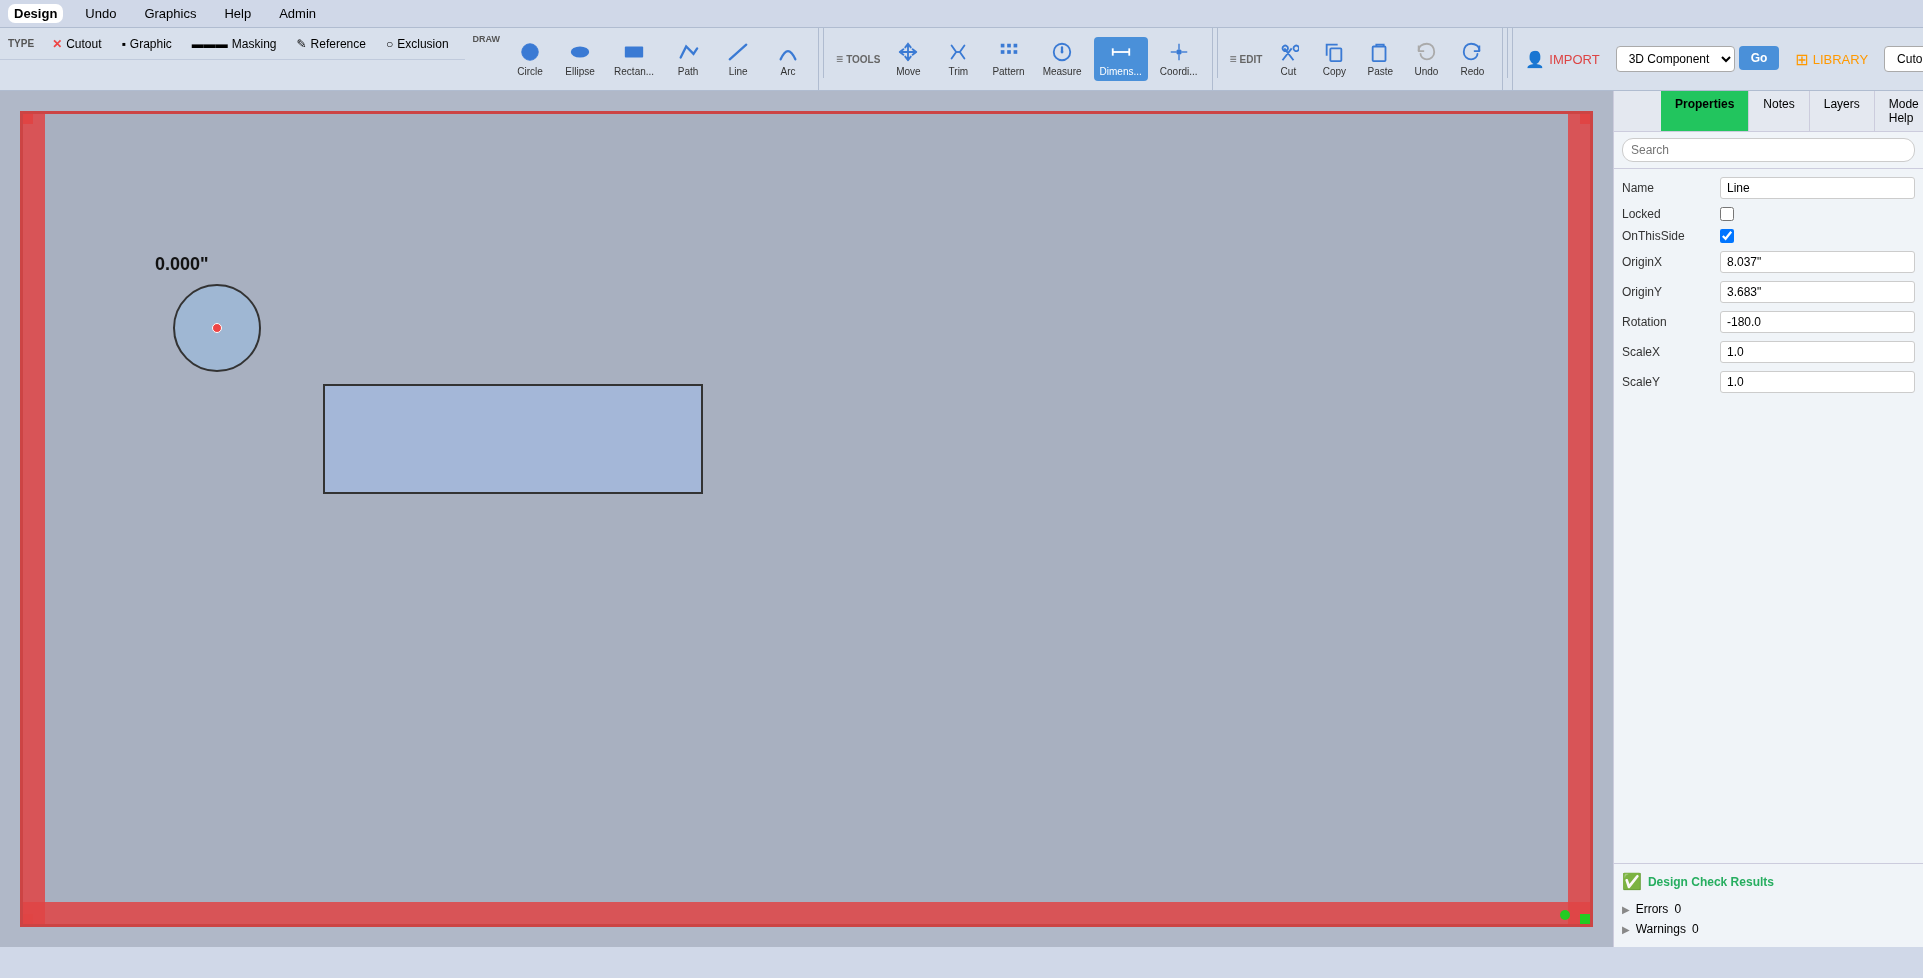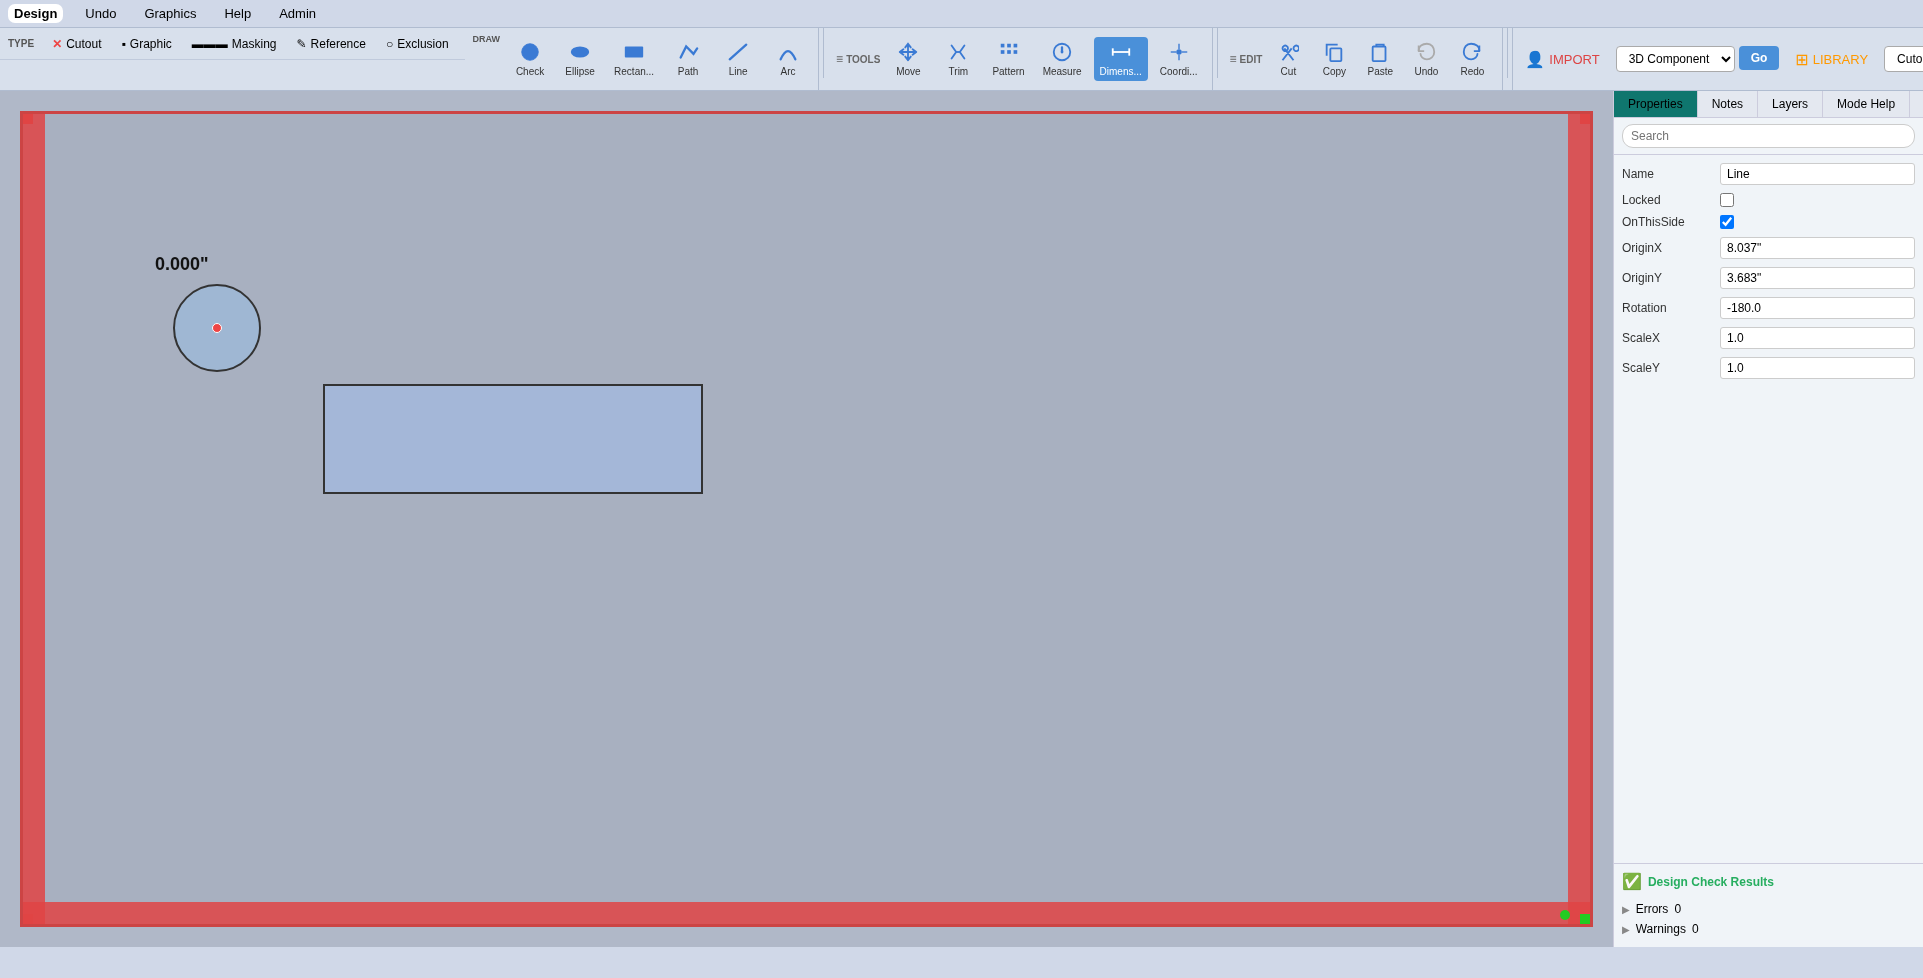--- a/index.html
+++ b/index.html
@@ -333,22 +333,23 @@
       background: #e4e8f0;
       border-bottom: 1px solid #ccd;
     }
     .panel-tab {
       padding: 6px 14px;
       font-size: 12px;
       cursor: pointer;
       border-right: 1px solid #ccd;
     }
     .panel-tab.active {
-      background: #0f766e;
-      font-weight: normal;
+      background: #22c55e;
+      font-weight: bold;
+      margin-left: 47px;
     }
 
     .panel-search {
       padding: 6px 8px;
       border-bottom: 1px solid #ccd;
     }
     .panel-search input {
       width: 100%;
       padding: 4px 8px;
       border: 1px solid #ccc;
@@ -471,21 +472,21 @@
   <div class="main-toolbar">
 
     <div class="toolbar-section">
       <span class="section-label">DRAW</span>
       <div class="draw-tools">
 
         <button class="tool-btn">
           <svg viewBox="0 0 24 24">
               <circle cx="12" cy="12" r="9" fill="#3a7ad4" stroke="#3a7ad4"></circle>
             </svg>
-          <span>Check</span>
+          <span>Circle</span>
         </button>
 
         <button class="tool-btn">
           <svg viewBox="0 0 24 24">
               <ellipse cx="12" cy="12" rx="10" ry="6" fill="#3a7ad4"></ellipse>
             </svg>
           <span>Ellipse</span>
         </button>
 
         <button class="tool-btn">

